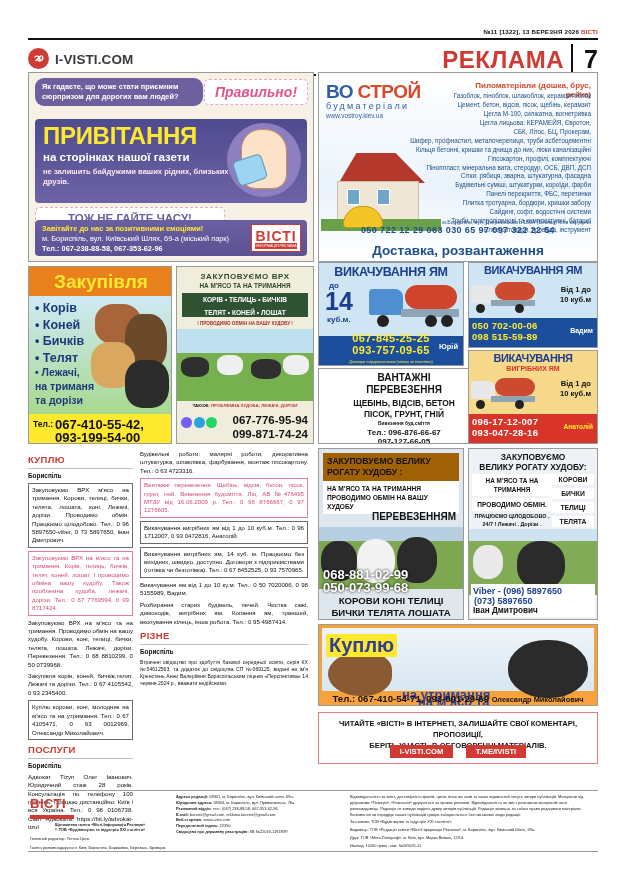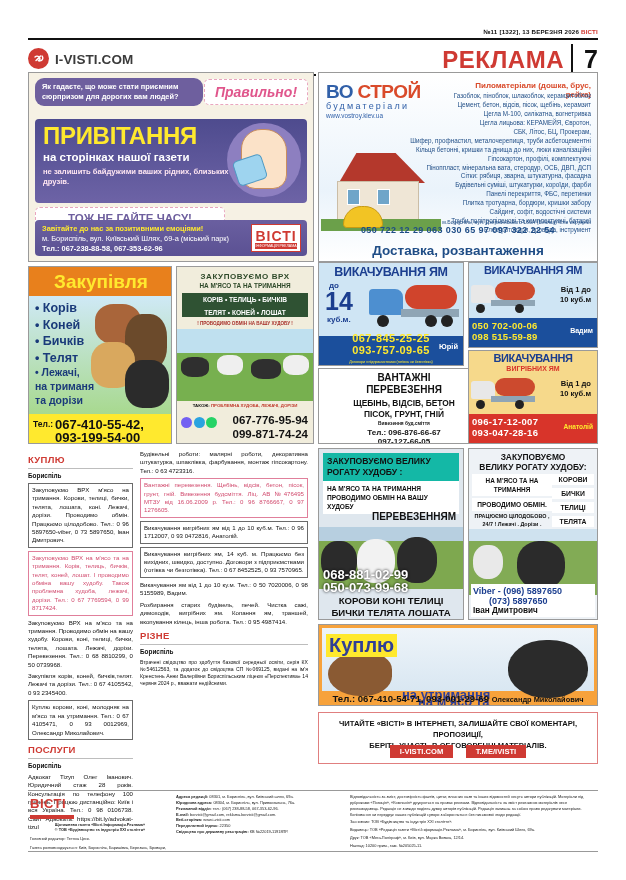--- a/index.html
+++ b/index.html
@@ -183,21 +183,21 @@
               font-weight:bold; color:#d8342a; }
   .vo-cap { position:absolute; right:6px; top:28px; text-align:right; font-size:7.6px;
               font-weight:bold; color:#111; line-height:10px; }
   .vo-ph { position:absolute; left:3px; bottom:5px; color:#ffffff; font-size:9.5px;
               font-weight:bold; line-height:11px; letter-spacing:.3px; }
   .vo-name { position:absolute; right:4px; bottom:13px; font-size:6.6px; font-weight:bold; color:#ffe92e; }
 
   
   #ad-zv { left:318px; top:448px; width:146px; height:172px; background:#dfe7ee;
            border:1px solid #9a9a9a; }
-  .zv-hd { position:absolute; left:4px; right:4px; top:4px; background:#14b8a6; padding:3px 4px;
+  .zv-hd { position:absolute; left:4px; right:4px; top:4px; background:#a16207; padding:3px 4px;
            font-size:8.6px; font-weight:bold; color:#111; line-height:11px; }
   .zv-hd2 { position:absolute; left:4px; right:4px; top:32px; background:#fff; padding:3px 4px;
            font-size:6.6px; font-weight:bold; color:#111; line-height:9px; }
   .zv-per { position:absolute; right:7px; top:62px; font-size:10px; font-weight:bold; color:#111; }
   .zv-img { position:absolute; left:0; right:0; top:78px; height:62px;
            background:linear-gradient(180deg,#b7cfe0 0 22%,#7ea84f 22% 100%); }
   .zv-p1 { position:absolute; left:4px; top:118px; font-size:13px; font-weight:bold; color:#fff;
            text-shadow:0 0 3px #000; }
   .zv-p2 { position:absolute; left:4px; top:131px; font-size:13px; font-weight:bold; color:#fff;
            text-shadow:0 0 3px #000; }
@@ -534,21 +534,21 @@
         <div>ТЕЛЯТА</div>
         <div>ЛОШАТА</div>
         <div>КОНІ</div>
       </div>
     <div class="z2-img">
       <div style="position:absolute;left:4px;top:16px;width:30px;height:34px;background:#e9e9e9;border-radius:45%"></div>
       <div style="position:absolute;left:48px;top:12px;width:48px;height:48px;background:#2b2b2b;border-radius:45%"></div>
     </div>
     <div style="position:absolute;left:2px;right:2px;bottom:2px;background:#fff;padding:2px 0;">
       <div style="font-size:9px;font-weight:bold;color:#1b3e8f;padding-left:2px">Viber - (096) 5897650</div>
-      <div style="font-size:9px;font-weight:bold;color:#1b3e8f;padding-left:18px">(073) 5897650</div>
+      <div style="font-size:9px;font-weight:bold;color:#1b3e8f;padding-left:3px">(073) 5897650</div>
       <div style="font-size:8.2px;font-weight:bold;color:#111;padding-left:2px">Іван Дмитрович</div>
     </div>
   </div>
 
   <div class="ad" id="ad-kup">
     <div class="kp-inner">
       <div class="kp-horse"></div>
       <div class="kp-cow"></div>
       <div class="kp-k">Куплю</div>
       <div class="kp-t3">на м'ясо та</div>

